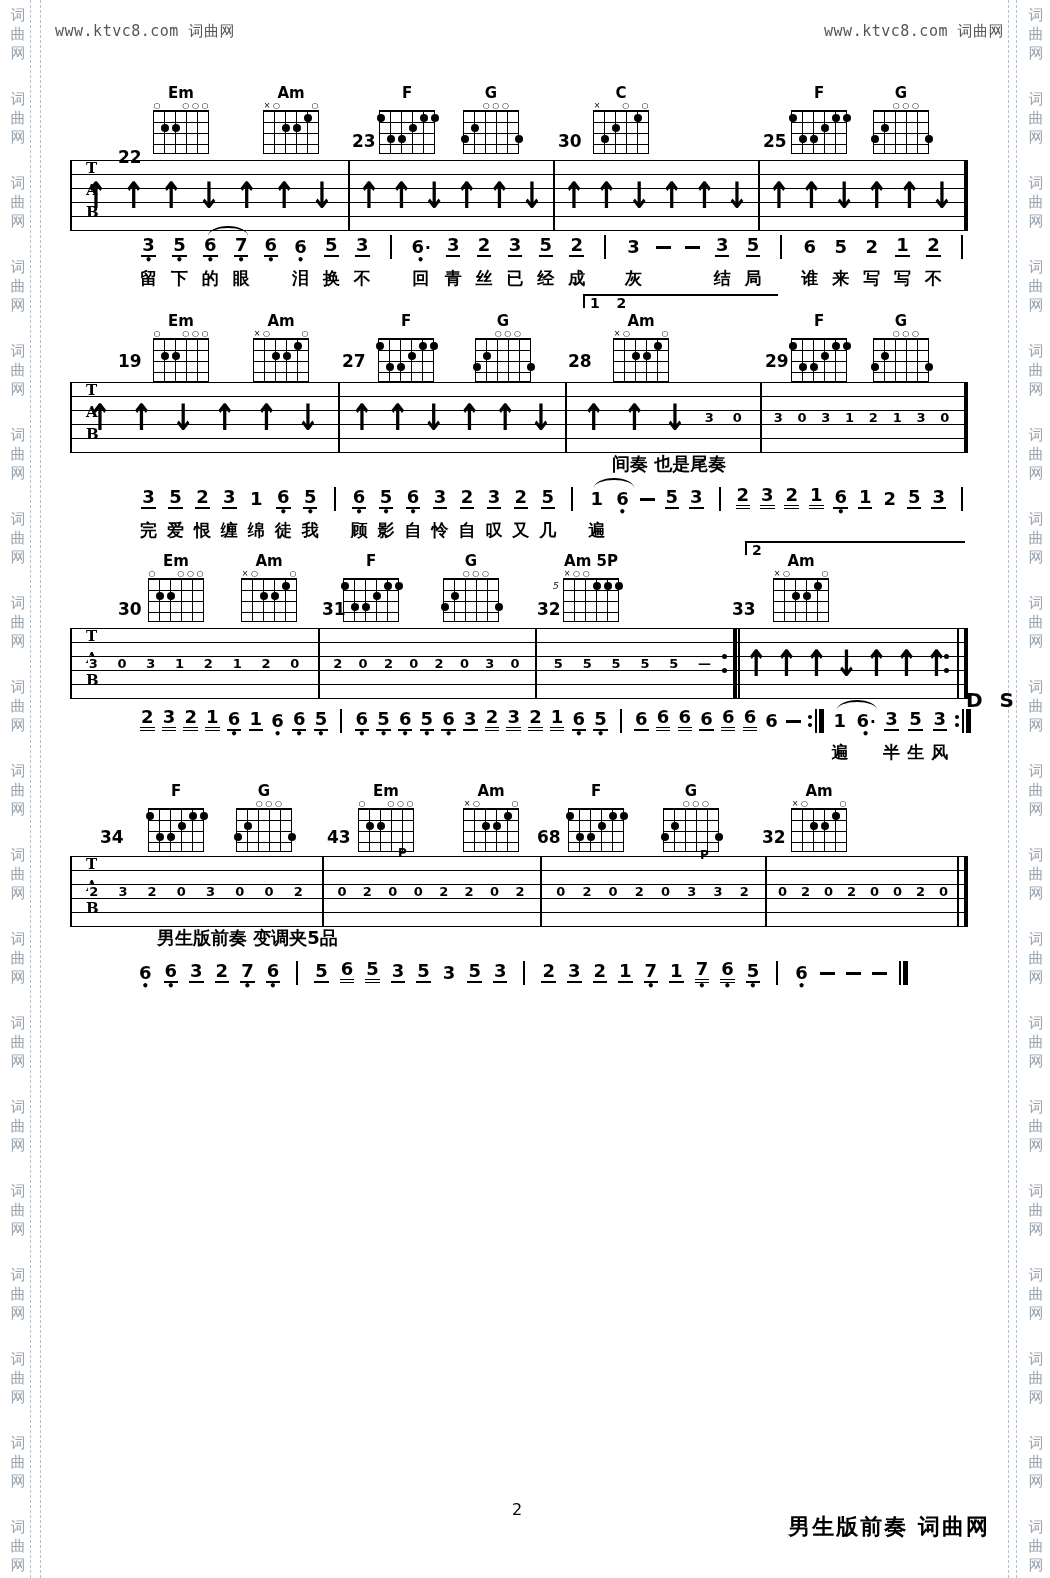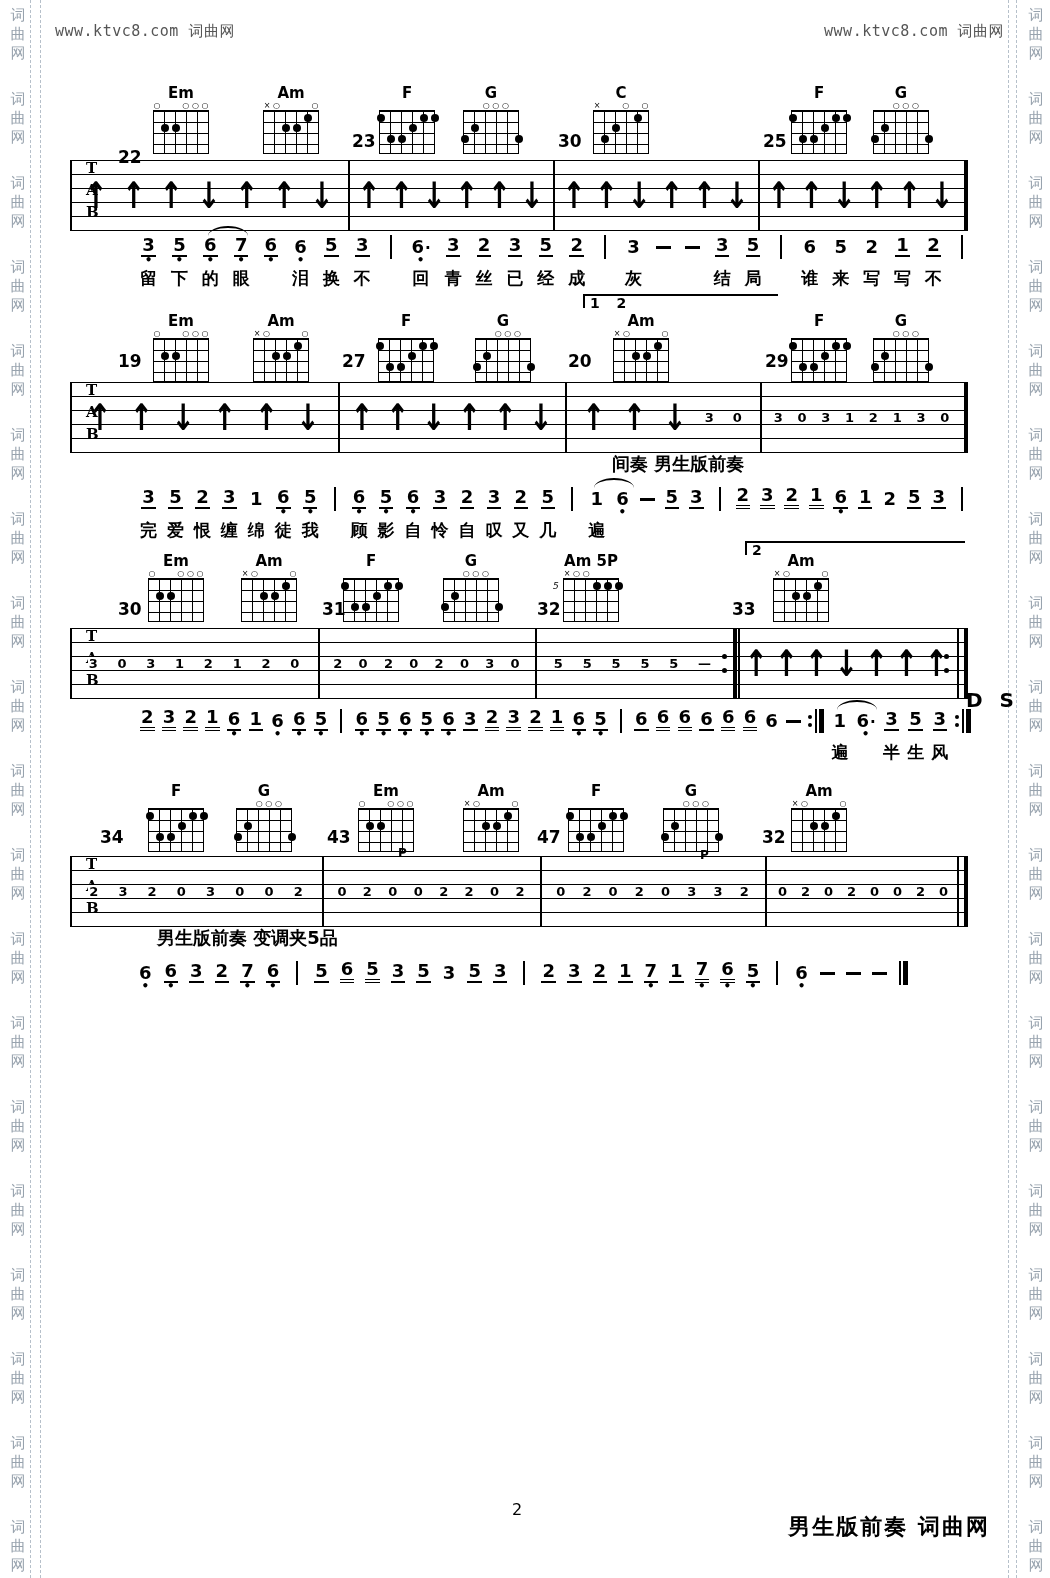--- a/index.html
+++ b/index.html
@@ -747,21 +747,21 @@
           <span> </span>
         </div>
         <div class="cgrid">
           <div class="cdot" style="left: -3.5px; top: 23.1px;"></div>
           <div class="cdot" style="left: 7.3px; top: 12.3px;"></div>
           <div class="cdot" style="left: 50.5px; top: 23.1px;"></div>
         </div>
       </div>
       <div class="mnum" style="left: 118px; top: 351px;">19</div>
       <div class="mnum" style="left: 342px; top: 351px;">27</div>
-      <div class="mnum" style="left: 568px; top: 351px;">20</div>
+      <div class="mnum" style="left: 568px; top: 351px;">28</div>
       <div class="mnum" style="left: 765px; top: 351px;">29</div>
       <div class="staff" style="top: 382px;">
         <div class="stlines">
           <div class="tabL" style="top: 1px;">T</div>
           <div class="tabL" style="top: 23px;">A</div>
           <div class="tabL" style="top: 45px;">B</div>
           <div class="bl" style="left: 0px;"></div>
           <div class="syms" style="left: 0px; width: 268px;">
             <span class="arrow">↑</span>
             <span class="arrow">↑</span>
@@ -1027,21 +1027,21 @@
         </div>
         <div class="tk">
           <div class="brow">
             <div class="bline"></div>
           </div>
           <div class="lo"></div>
           <div class="lyr"></div>
         </div>
       </div>
       <div class="volta" style="width: 195px; left: 583px; top: 294px;">1 2</div>
-      <div class="anno" style="left: 612px; top: 452px;">间奏 男生版前奏</div>
+      <div class="anno" style="left: 612px; top: 452px;">间奏 也是尾奏</div>
       <div class="chord" style="left: 147px; top: 554px;">
         <div class="cname">Em</div>
         <div class="cmark">
           <span>○</span>
           <span> </span>
           <span> </span>
           <span>○</span>
           <span>○</span>
           <span>○</span>
         </div>
@@ -1585,21 +1585,21 @@
           <span>○</span>
         </div>
         <div class="cgrid">
           <div class="cdot" style="left: 18.1px; top: 12.3px;"></div>
           <div class="cdot" style="left: 28.9px; top: 12.3px;"></div>
           <div class="cdot" style="left: 39.7px; top: 1.5px;"></div>
         </div>
       </div>
       <div class="mnum" style="left: 100px; top: 827px;">34</div>
       <div class="mnum" style="left: 327px; top: 827px;">43</div>
-      <div class="mnum" style="left: 537px; top: 827px;">47</div>
+      <div class="mnum" style="left: 537px; top: 827px;">68</div>
       <div class="mnum" style="left: 762px; top: 827px;">32</div>
       <div class="staff" style="top: 856px;">
         <div class="stlines">
           <div class="tabL" style="top: 1px;">T</div>
           <div class="tabL" style="top: 23px;">A</div>
           <div class="tabL" style="top: 45px;">B</div>
           <div class="bl" style="left: 0px;"></div>
           <div class="syms" style="left: 0px; width: 252px;">
             <span class="fret">2</span>
             <span class="fret">3</span>

